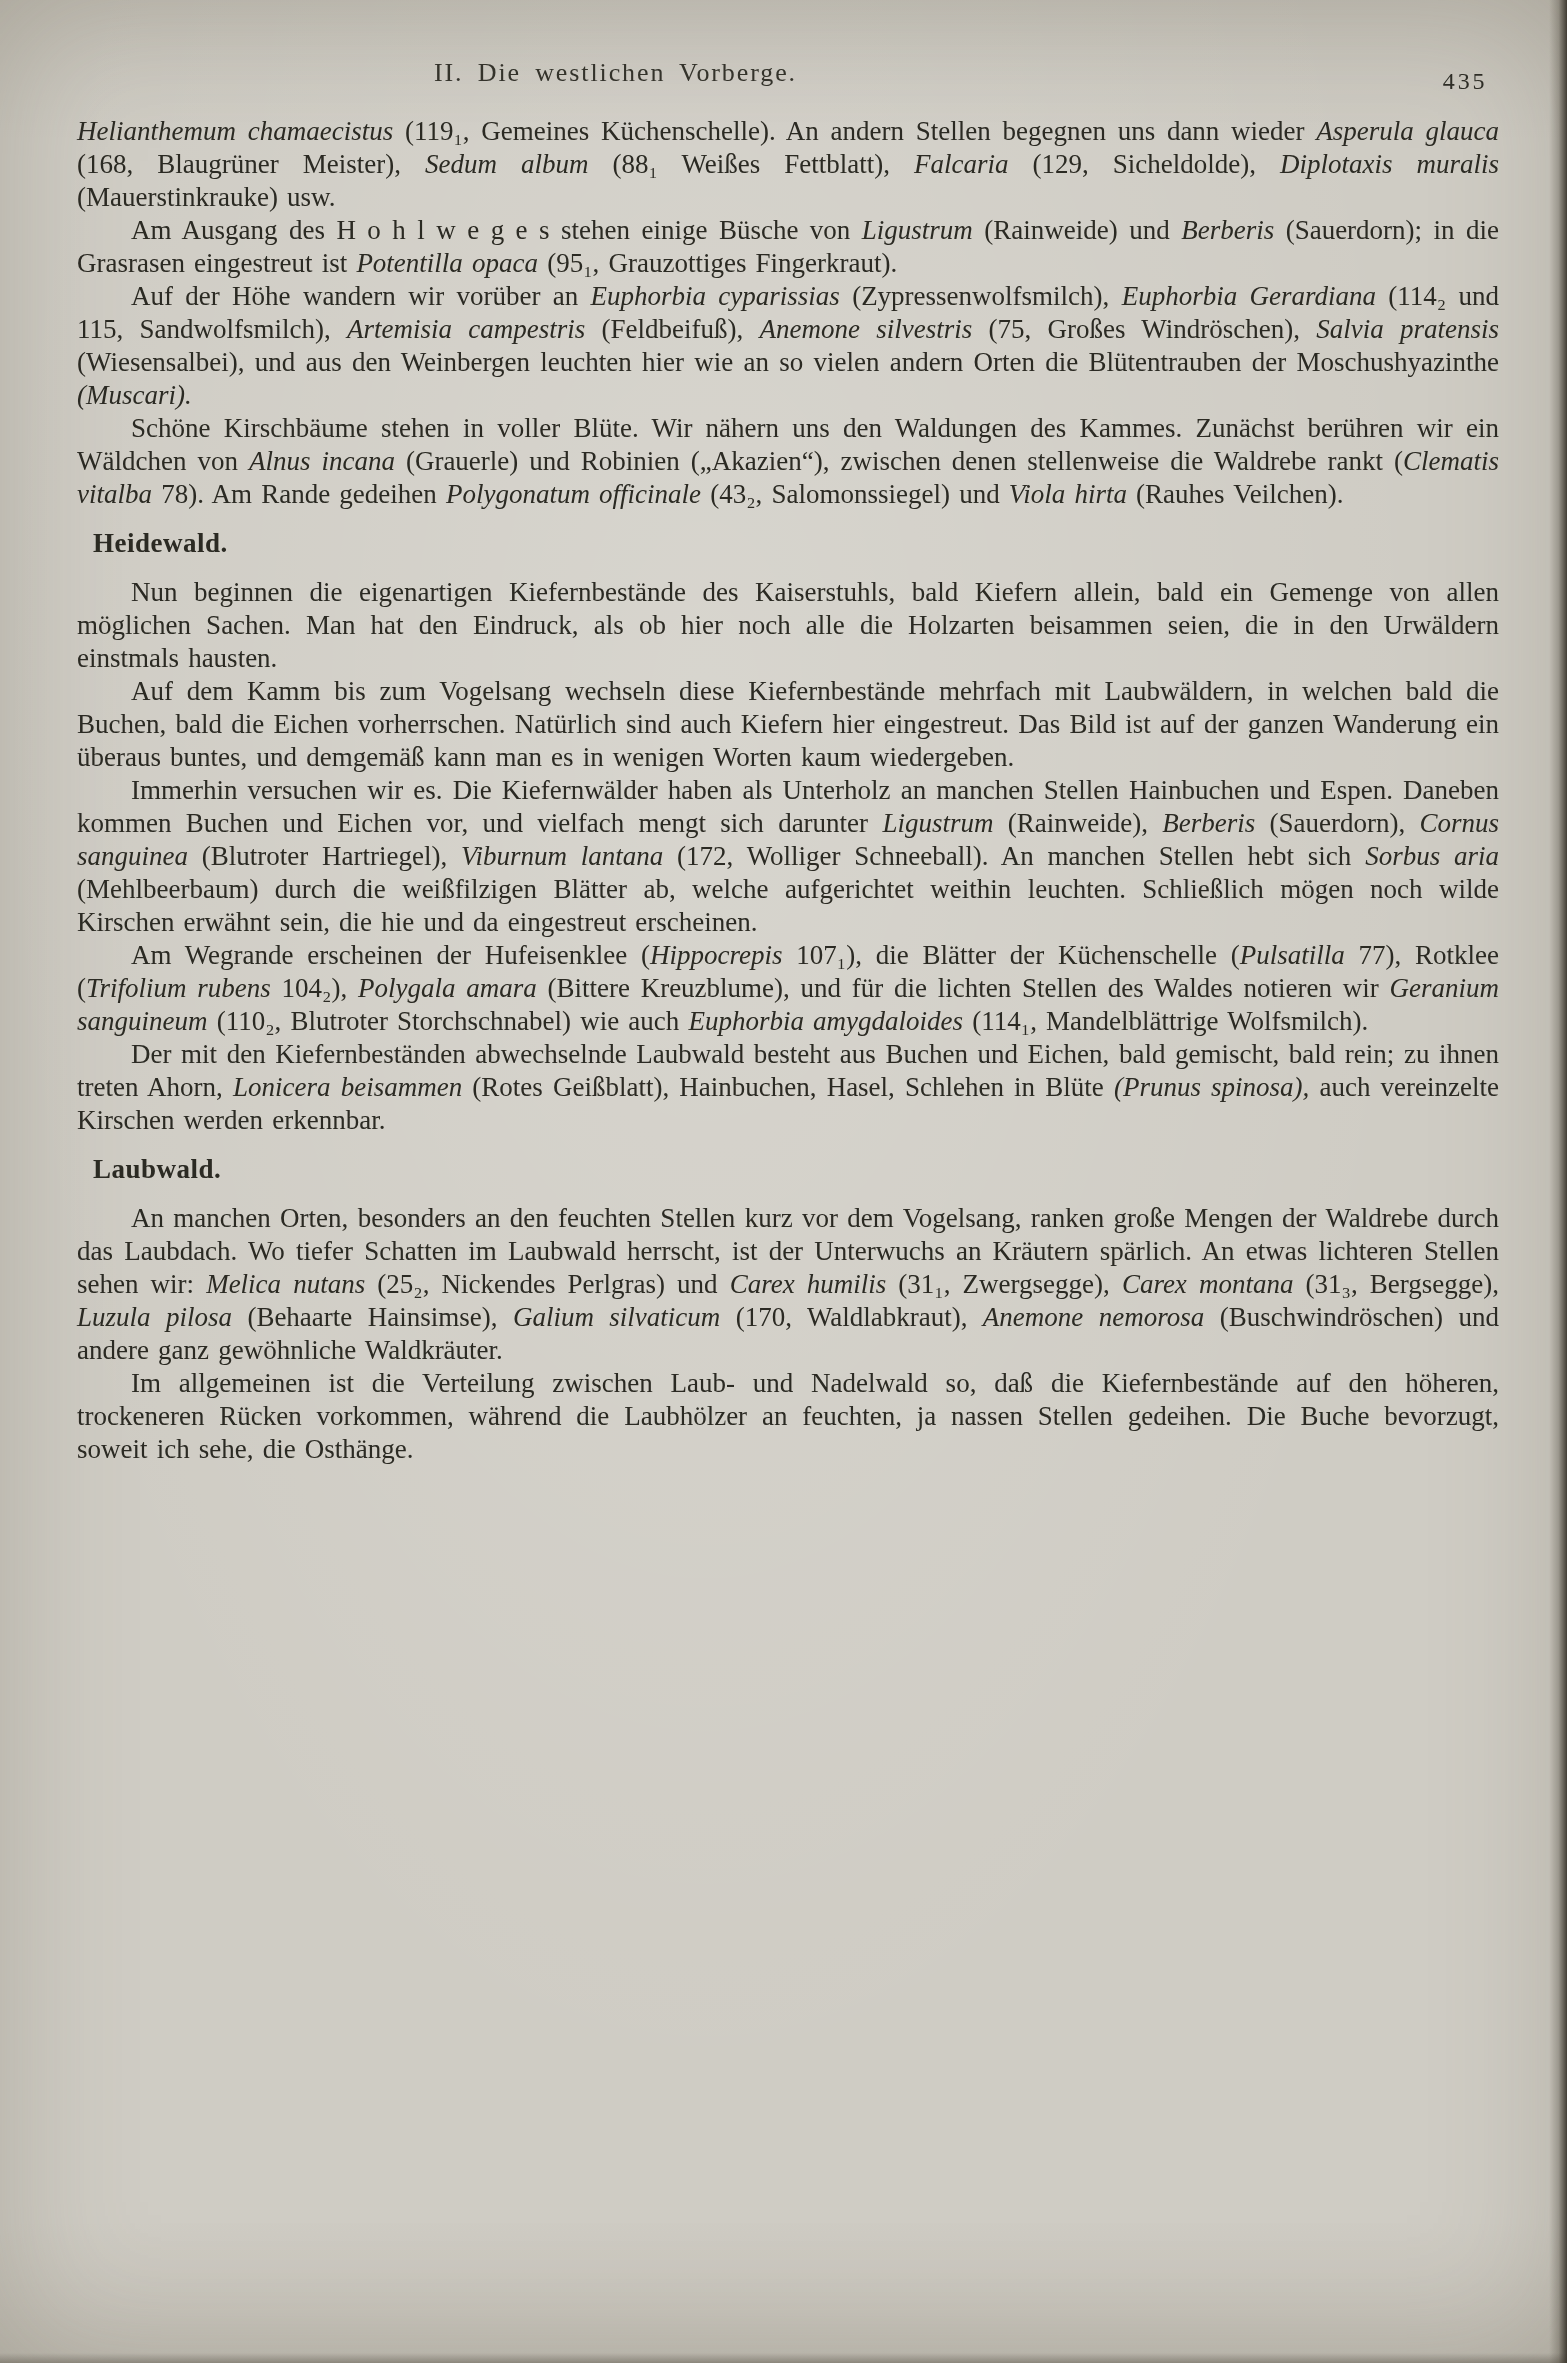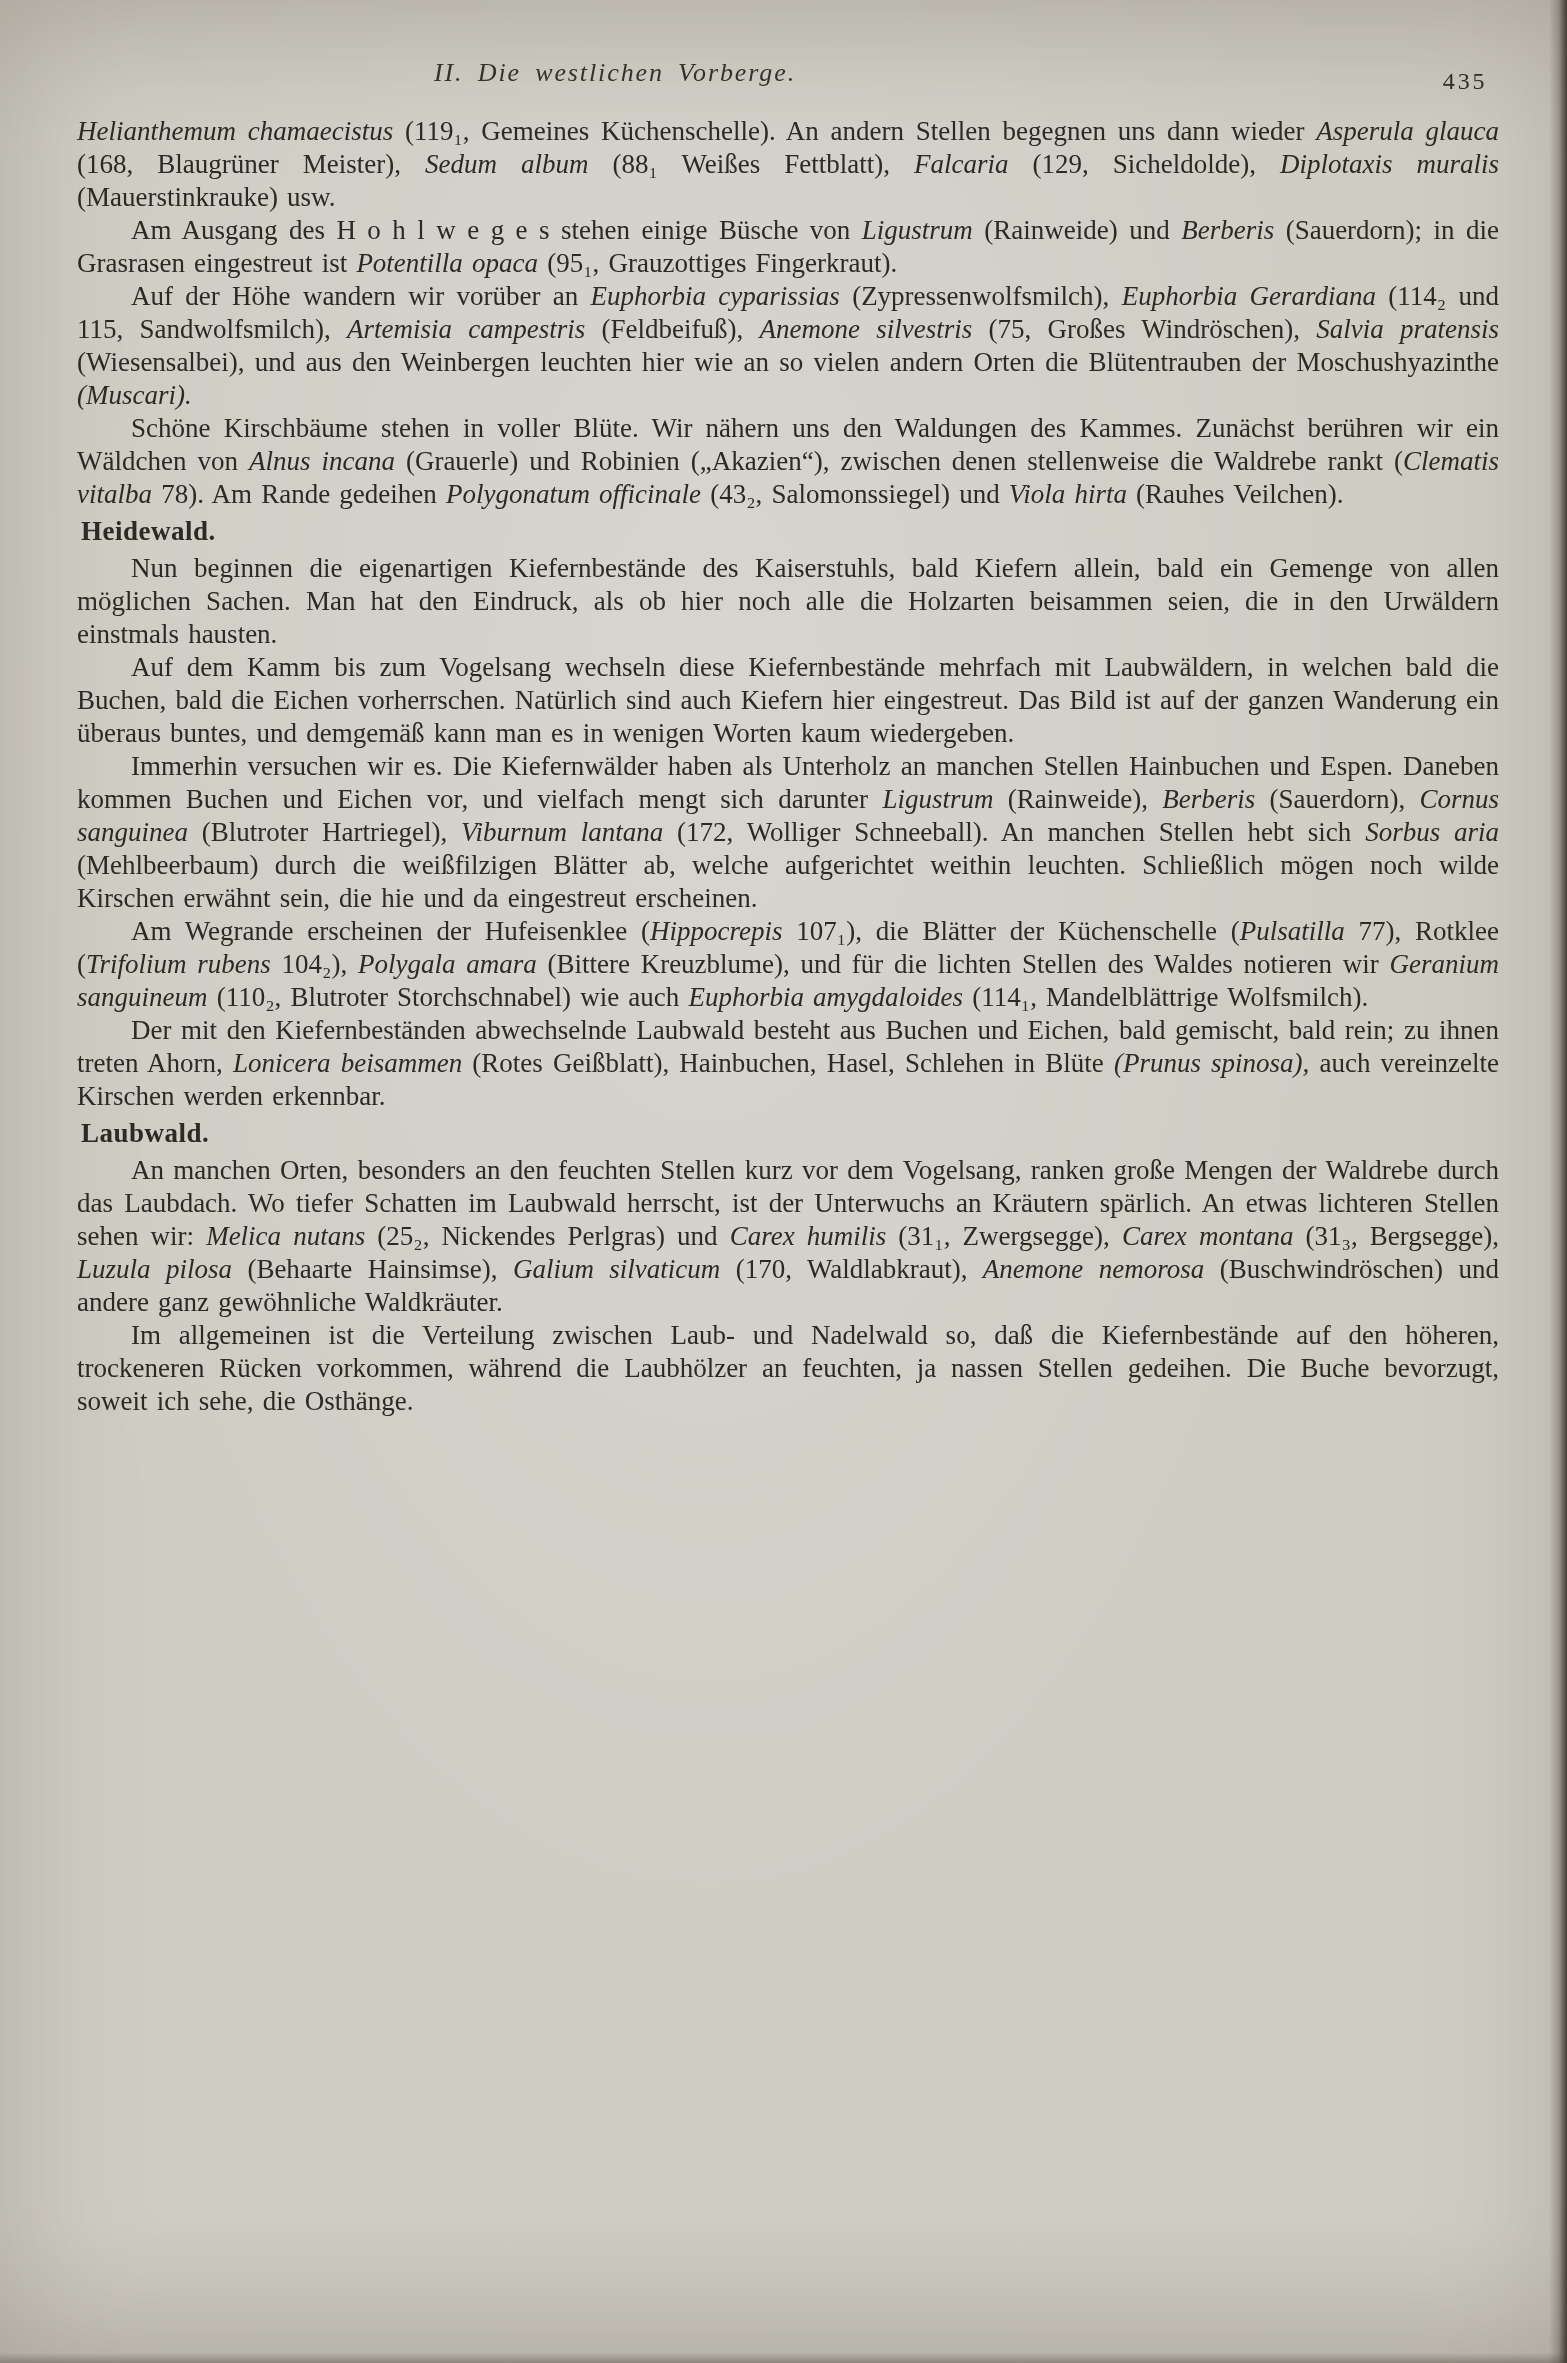--- a/index.html
+++ b/index.html
@@ -33,21 +33,20 @@
     height: 46px;
     font-size: 26px;
   }
   .running-title {
     position: absolute;
     left: 357px;
     top: 1.9px;
     letter-spacing: 1.9px;
     word-spacing: 5.8px;
     color: #34332b;
-    font-style: italic;
   }
   .page-number {
     position: absolute;
     right: 11.5px;
     top: 12px;
     font-size: 24px;
     letter-spacing: 2.9px;
     color: #2e2d26;
   }
 
@@ -59,21 +58,21 @@
     word-spacing: 2.4px;
   }
   .para {
     margin: 0;
     text-indent: 0;
   }
   .para.indent {
     text-indent: 54px;
   }
   .section-heading {
-    margin: 4px;
+    margin: 16px;
     font-size: 27px;
     line-height: 33px;
     font-weight: bold;
     text-align: left;
     letter-spacing: 0.5px;
   }
   em { font-style: italic; }
 
   .edge-right {
     position: absolute;

